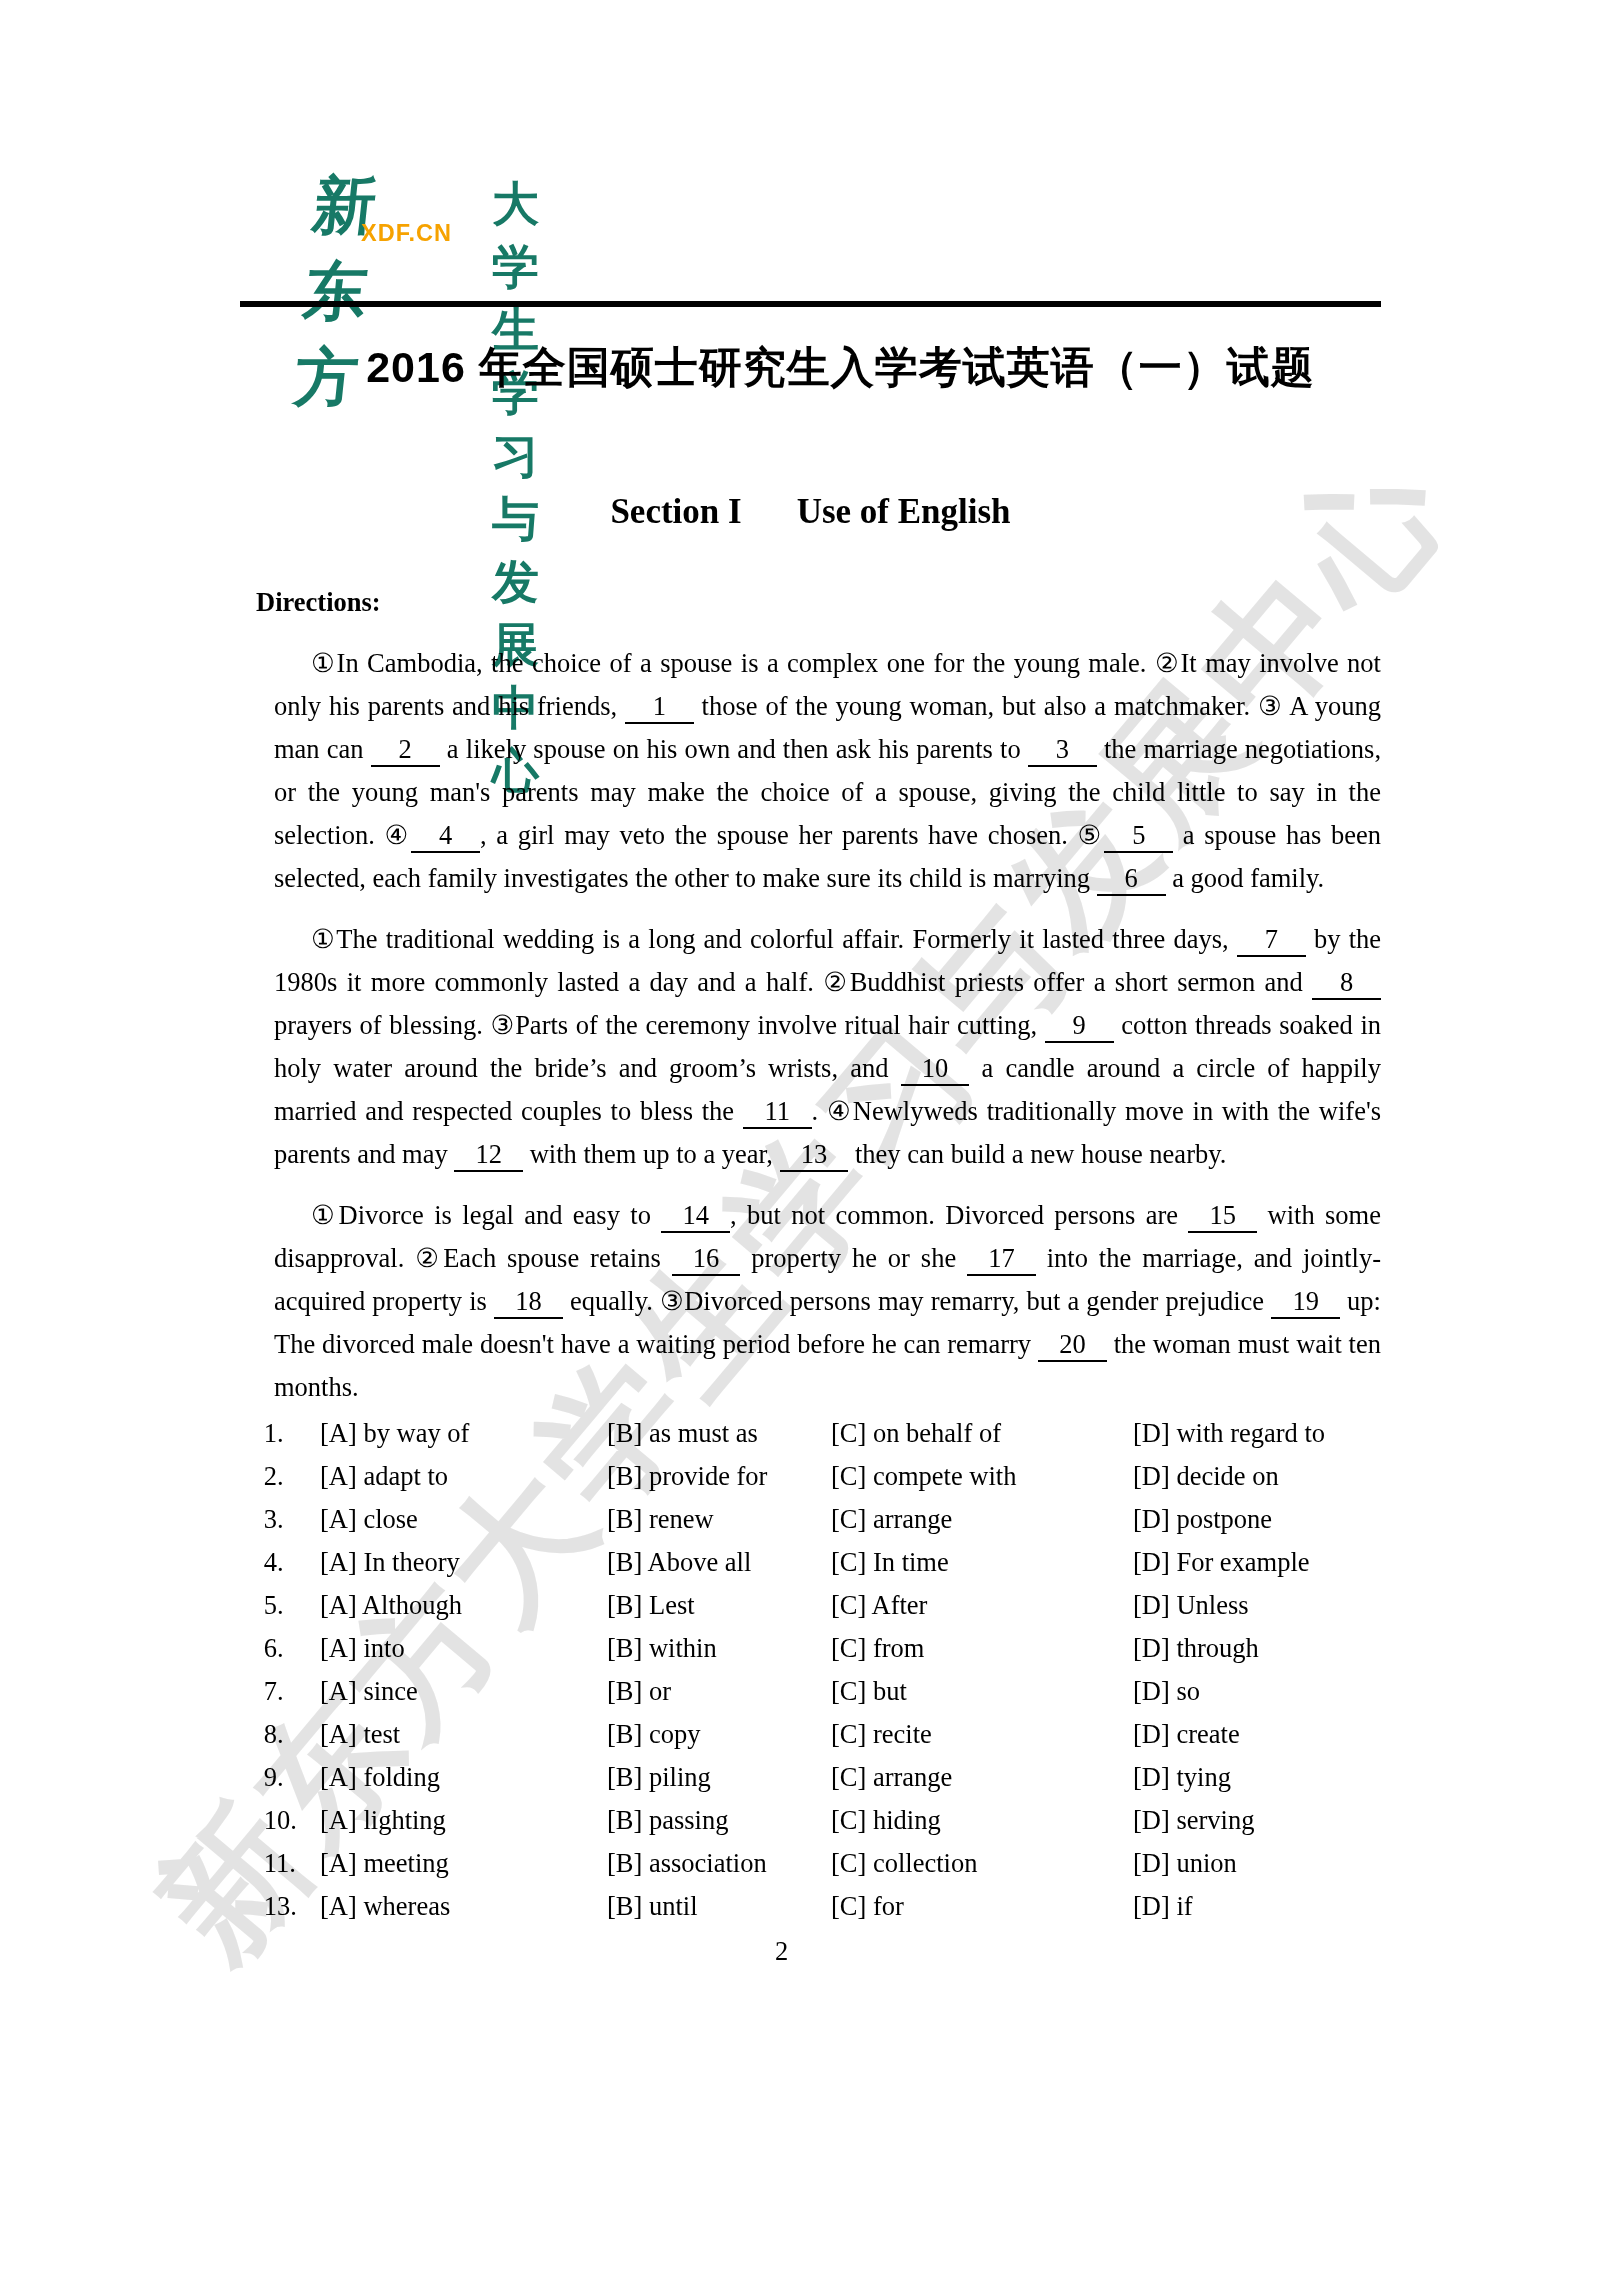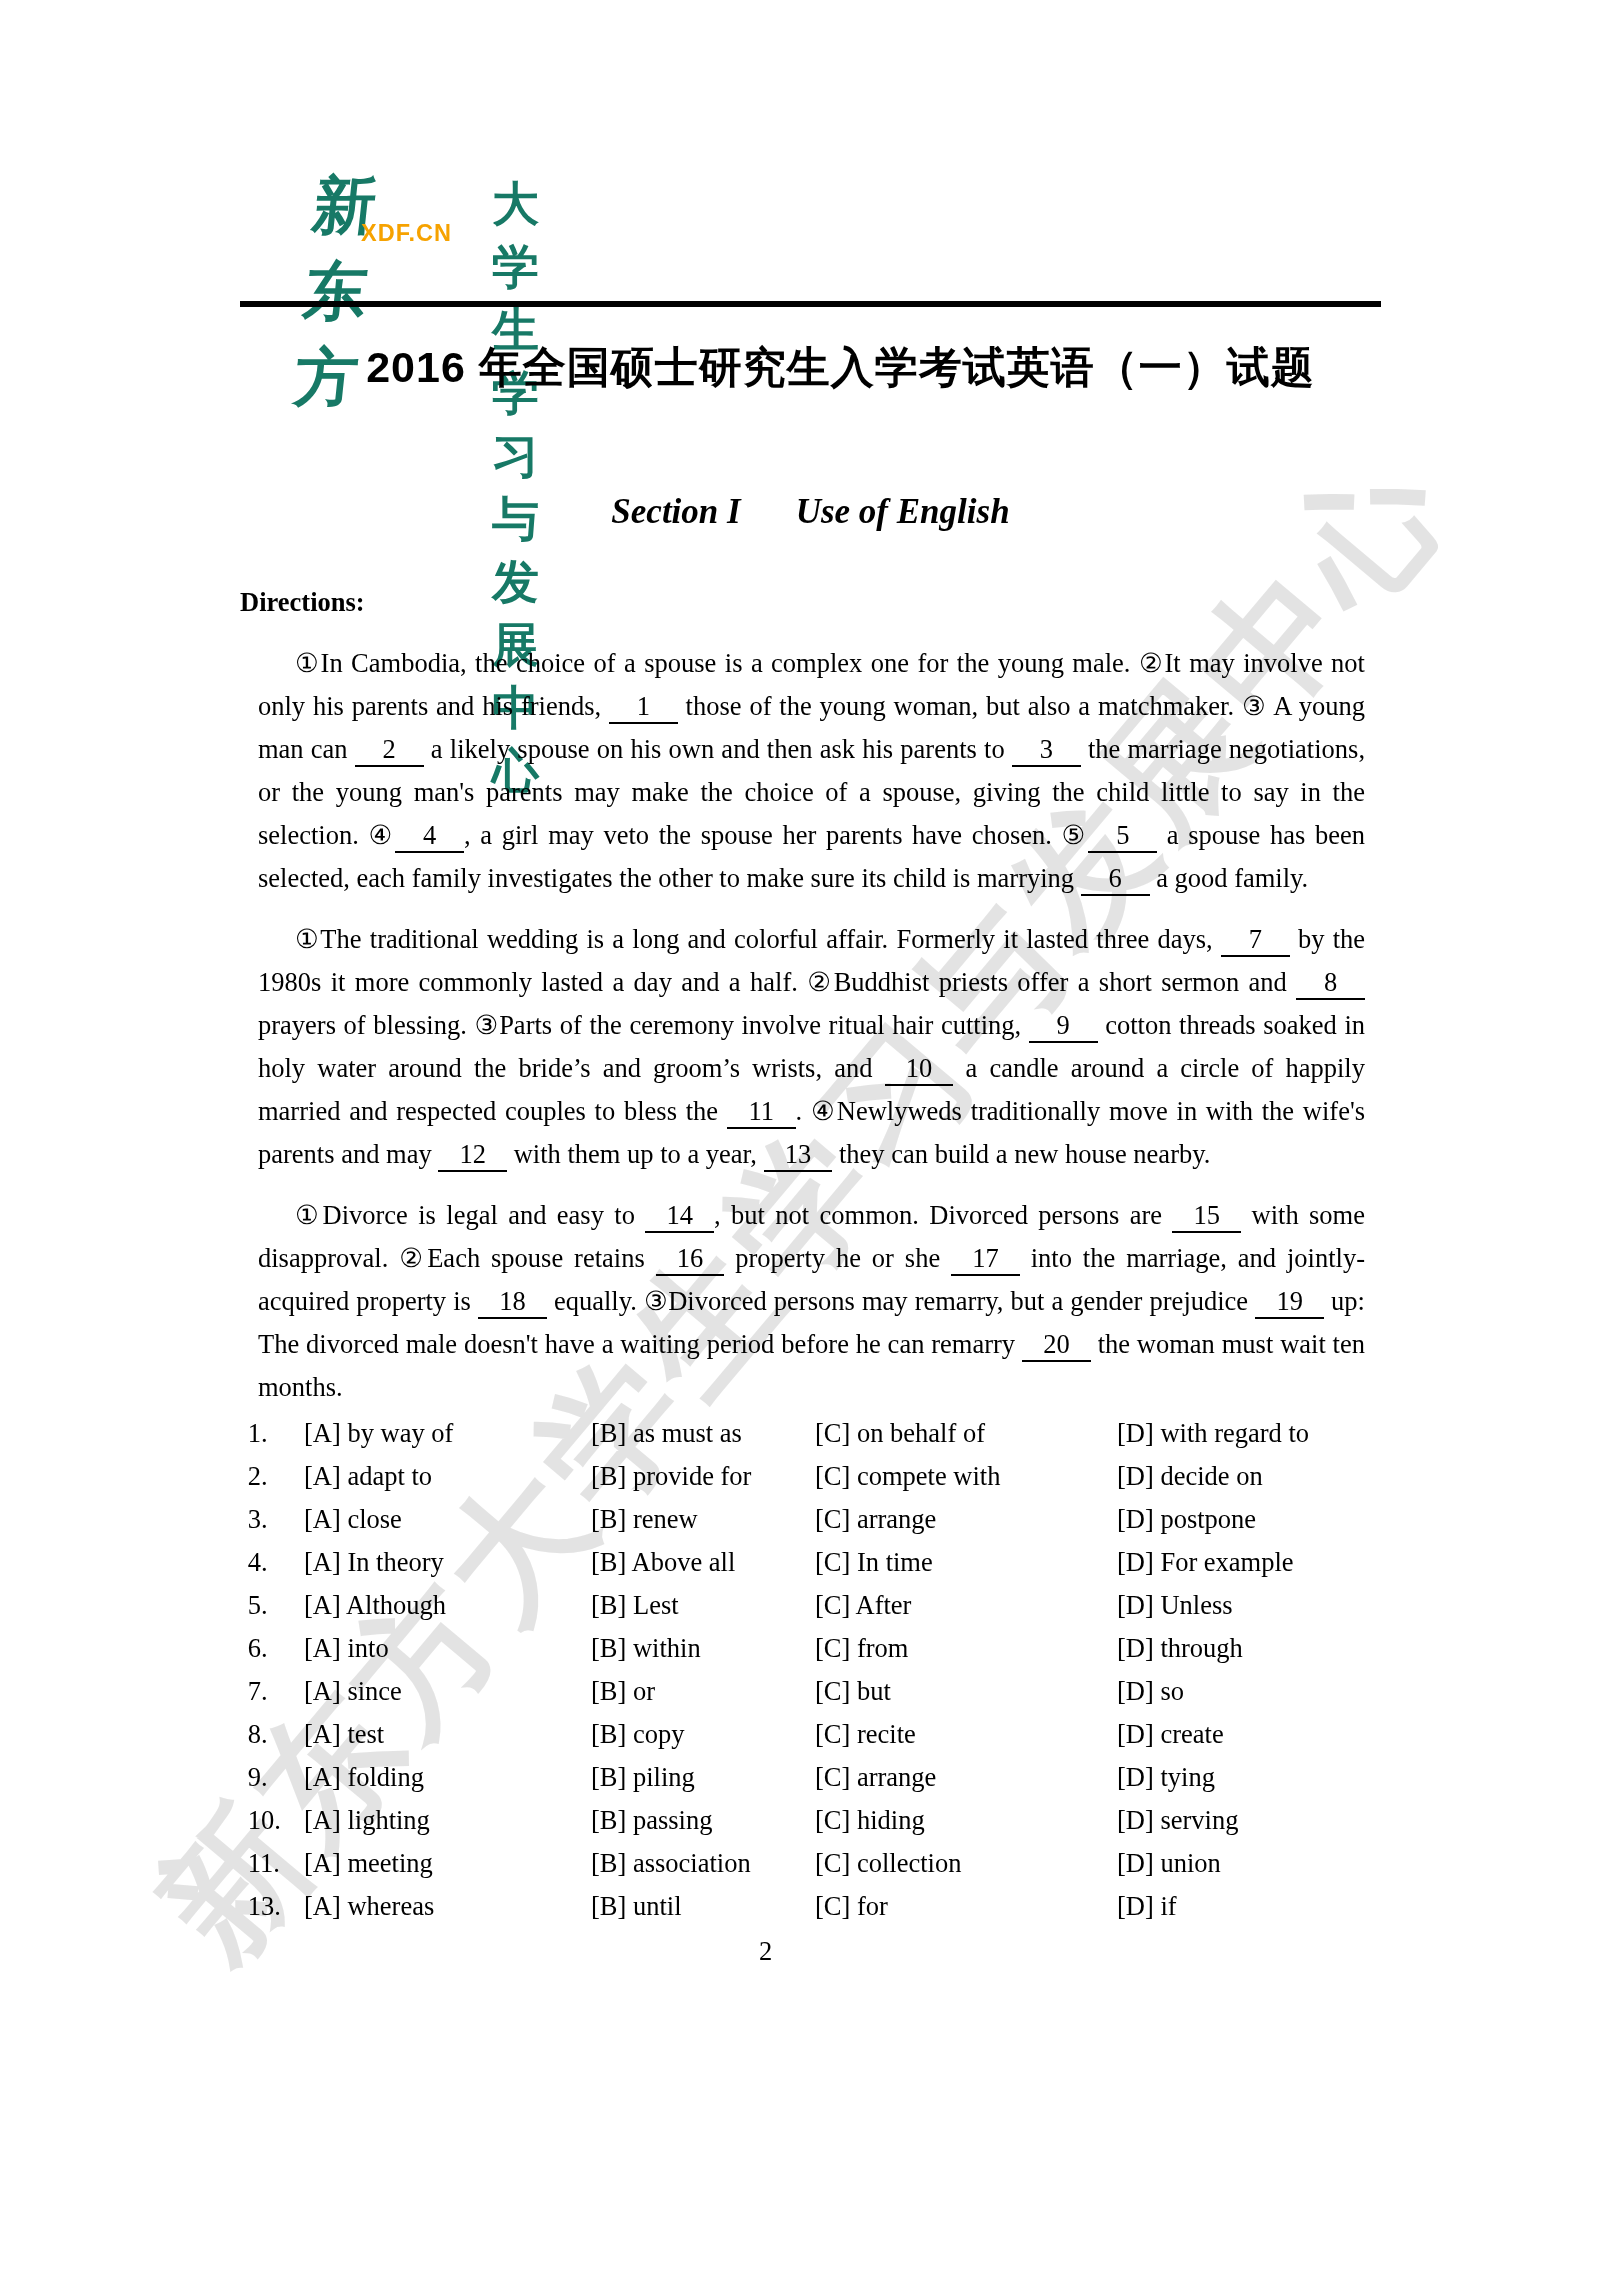--- a/index.html
+++ b/index.html
@@ -40,26 +40,26 @@
   }
   .rule { position:absolute; left:240px; top:301px; width:1141px; height:5.9px; background:#000; }
 
   .doc-title {
     position:absolute; left:0; top:339px; width:1621px; text-align:center;
     font-family:"Liberation Sans","DejaVu Sans",sans-serif;
     font-weight:700; font-size:43px; letter-spacing:1px; color:#000;padding-left:30px;
   }
   .section-heading {
     position:absolute; left:0; top:492px; width:1621px; text-align:center;
-    font-weight:700; font-size:35px; color:#000;font-style:italic;
+    font-weight:700; font-size:35px; color:#000;
   }
   .section-heading .sec-name { margin-left:55px; }
 
   
-  .content { position:absolute; left:240px; top:581px; width:1143px; font-size:26.5px; line-height:43px; }
+  .content { position:absolute; left:256px; top:581px; width:1143px; font-size:26.5px; line-height:43px; }
   .directions-label { font-weight:700; }
   .p-read { margin:18.6px 0 0 0; text-align:justify; }
   .para { margin:18px; text-indent:37px; text-align:justify; }
   .blank {
     display:inline-block; min-width:61px; padding:0 3.9px; text-align:center;
     border-bottom:2px solid #000; line-height:32px; text-indent:0;
   }
 
   
   .questions { margin-top:-14.7px; }

